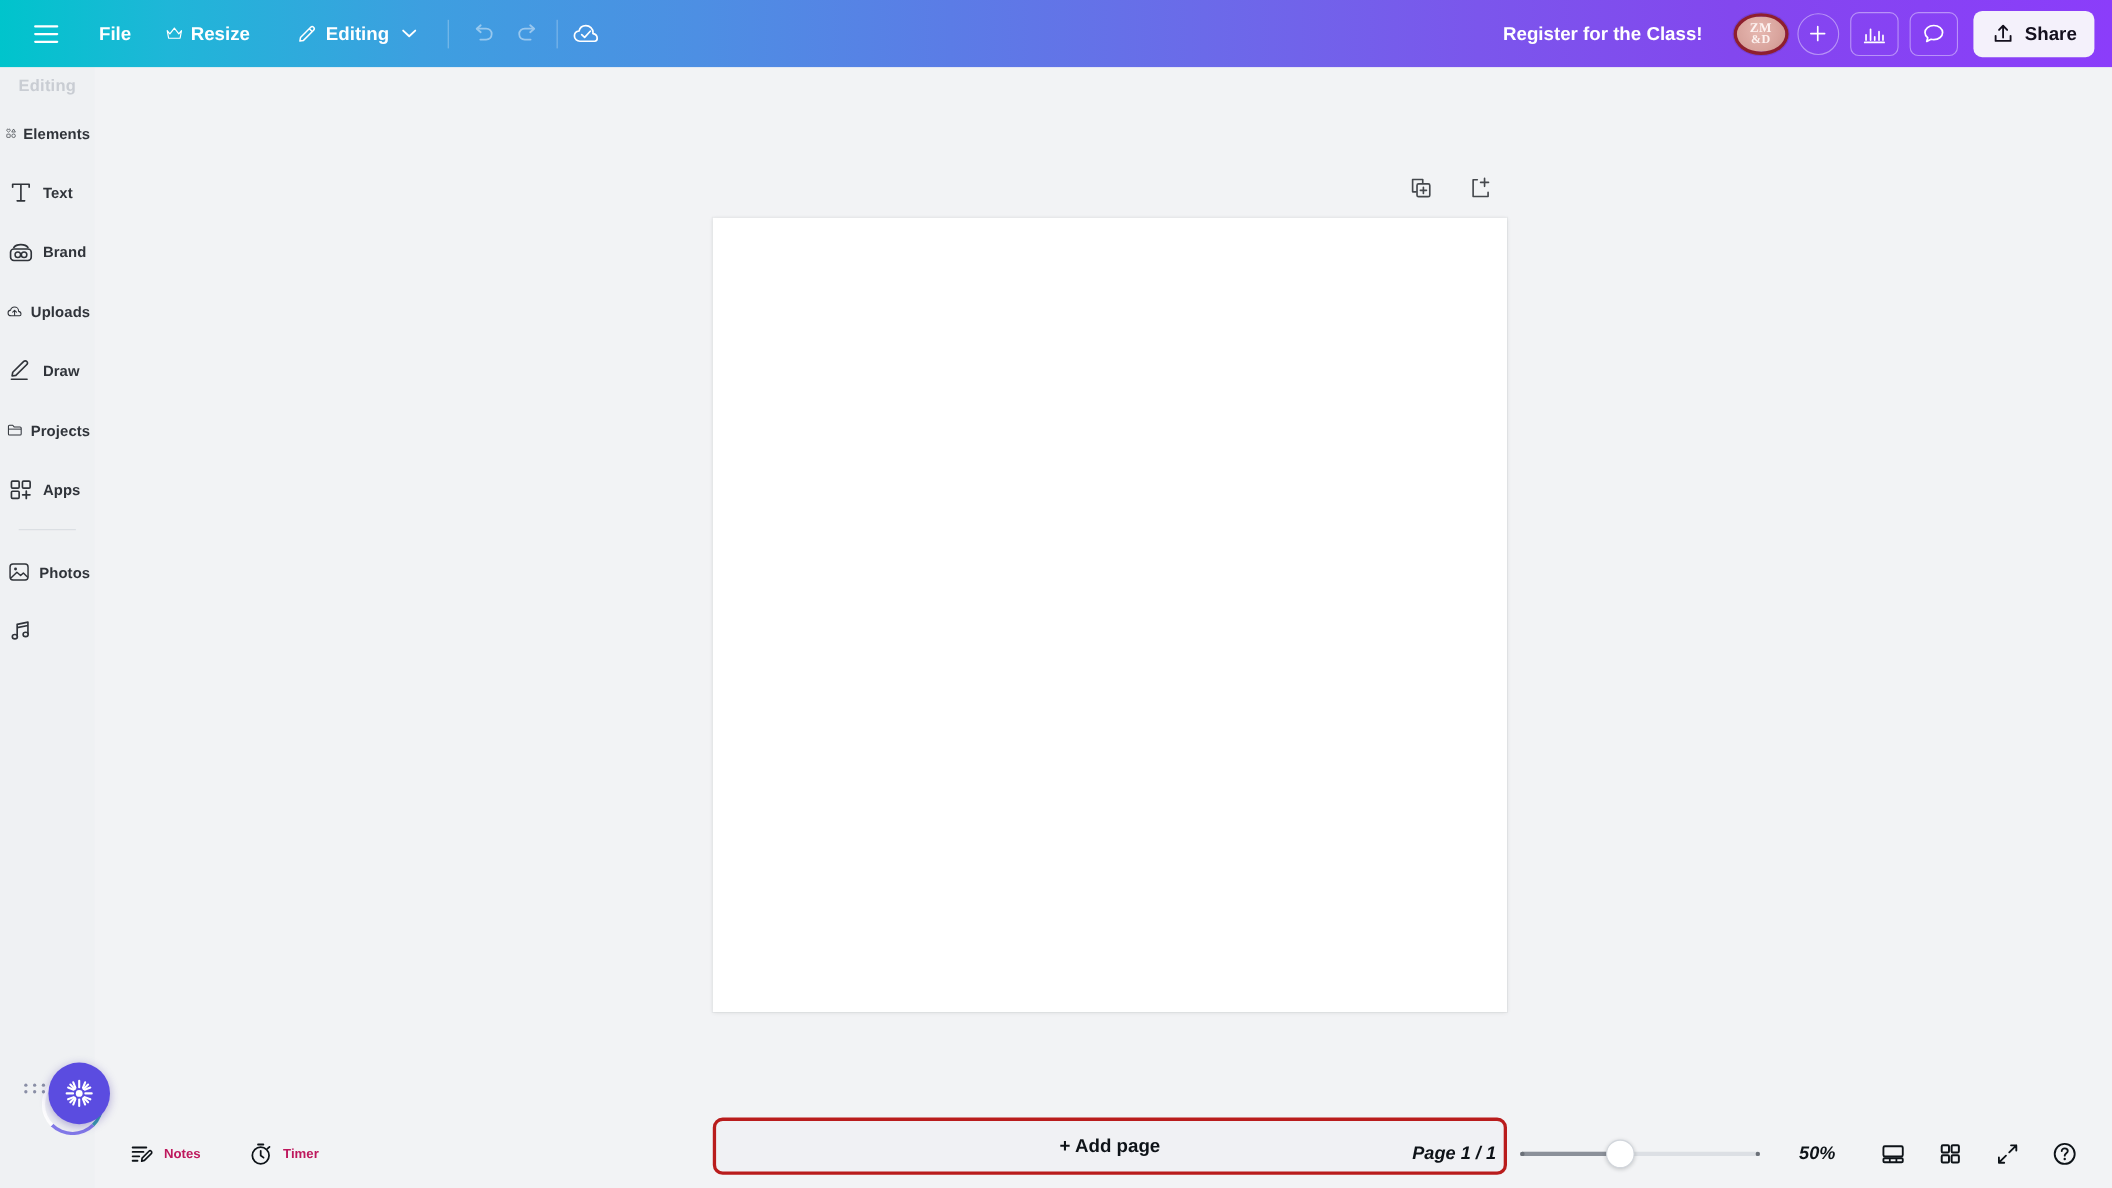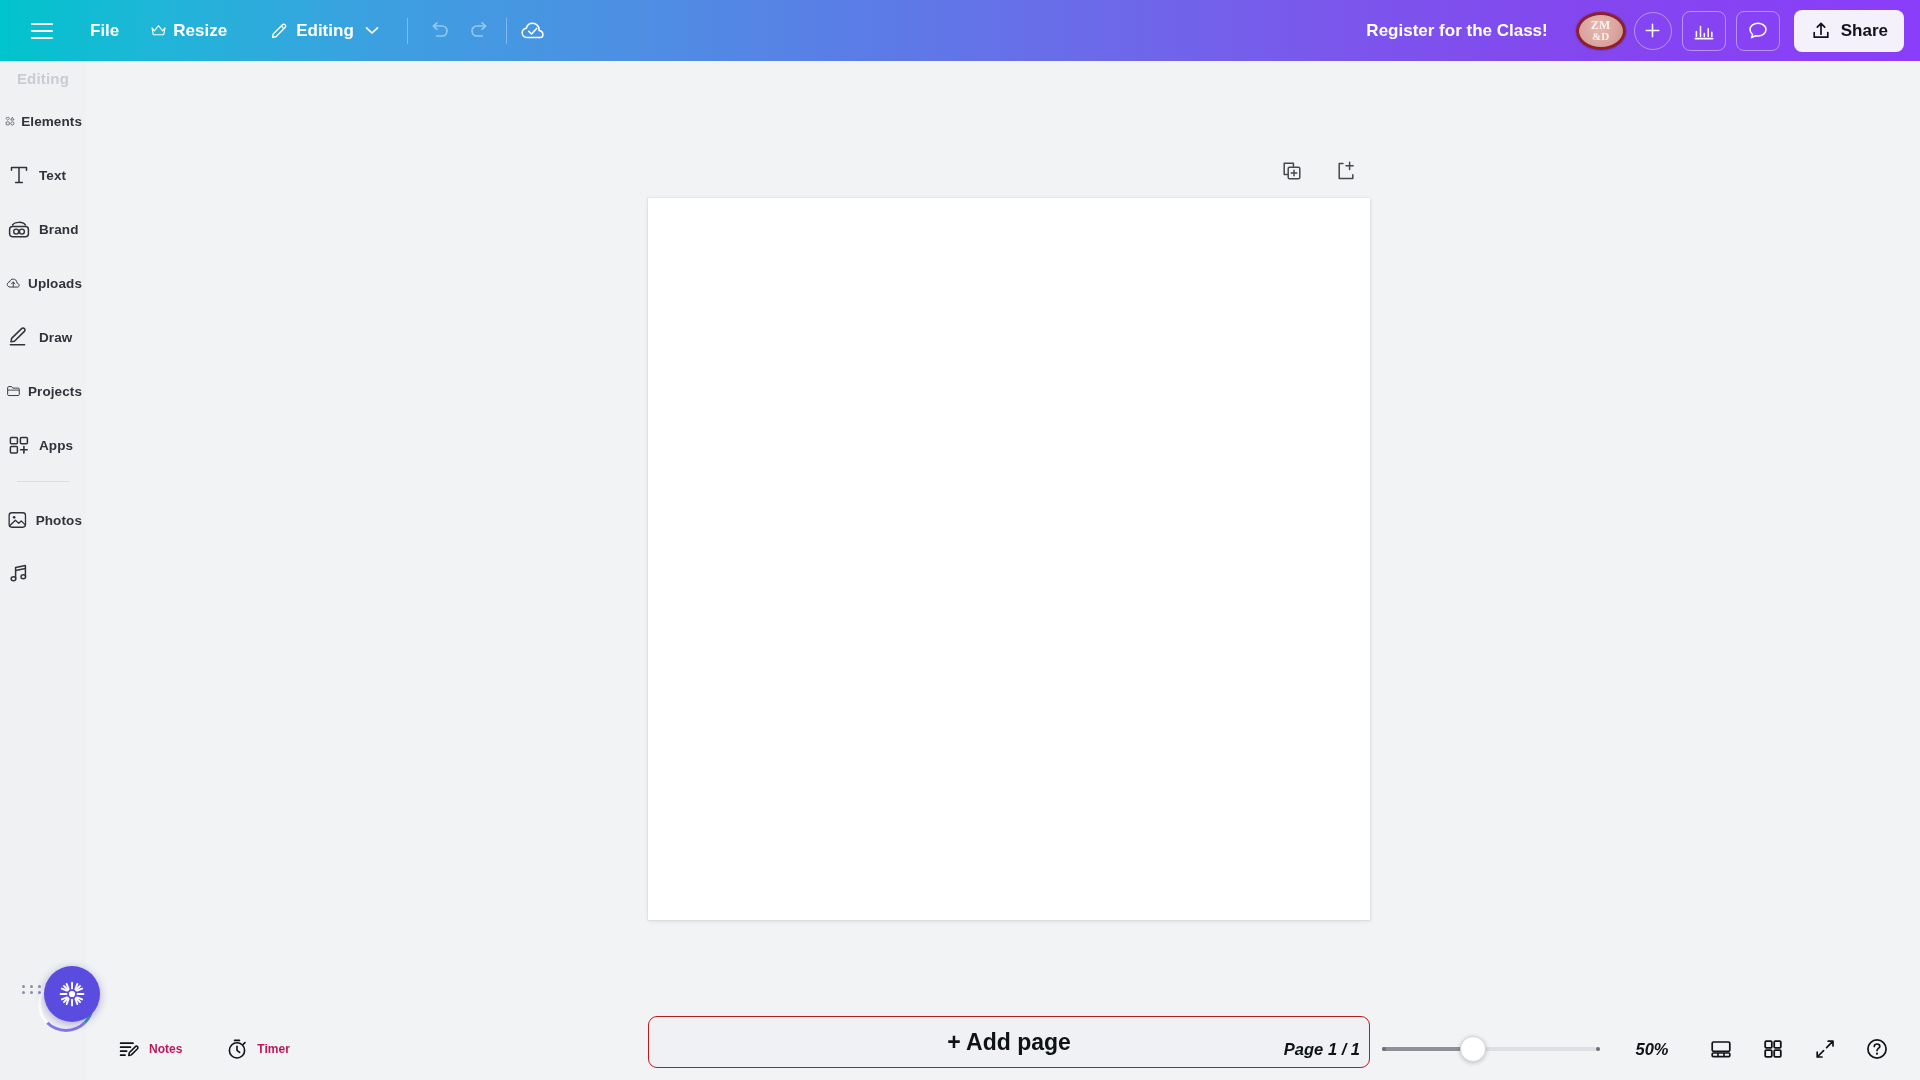--- a/index.html
+++ b/index.html
@@ -160,24 +160,24 @@
   #canvas-page {
     position: absolute; left: 562px; top: 137px;
     width: 722px; height: 722px;
     background: #ffffff;
     box-shadow: 0 1px 4px rgba(14,19,24,.10), 0 0 0 1px rgba(14,19,24,.035);
     z-index: 11;
   }
   #add-page {
     position: absolute; left: 562px; top: 955px;
     width: 722px; height: 52px;
-    border: 1px solid #b91c1c; border-radius: 9px;
+    border: 3px solid #b91c1c; border-radius: 9px;
     background: #f0f1f4;
     display: flex; align-items: center; justify-content: center;
-    font-size: 23px; font-weight: 700; color: #0e1318;
+    font-size: 17px; font-weight: 700; color: #0e1318;
     cursor: pointer; z-index: 11;
   }
 
   
   #bottombar {
     position: absolute; left: 86px; bottom: 0;
     width: 1834px; height: 62px;
     display: flex; align-items: center;
     z-index: 35;
     color: #0e1318;

